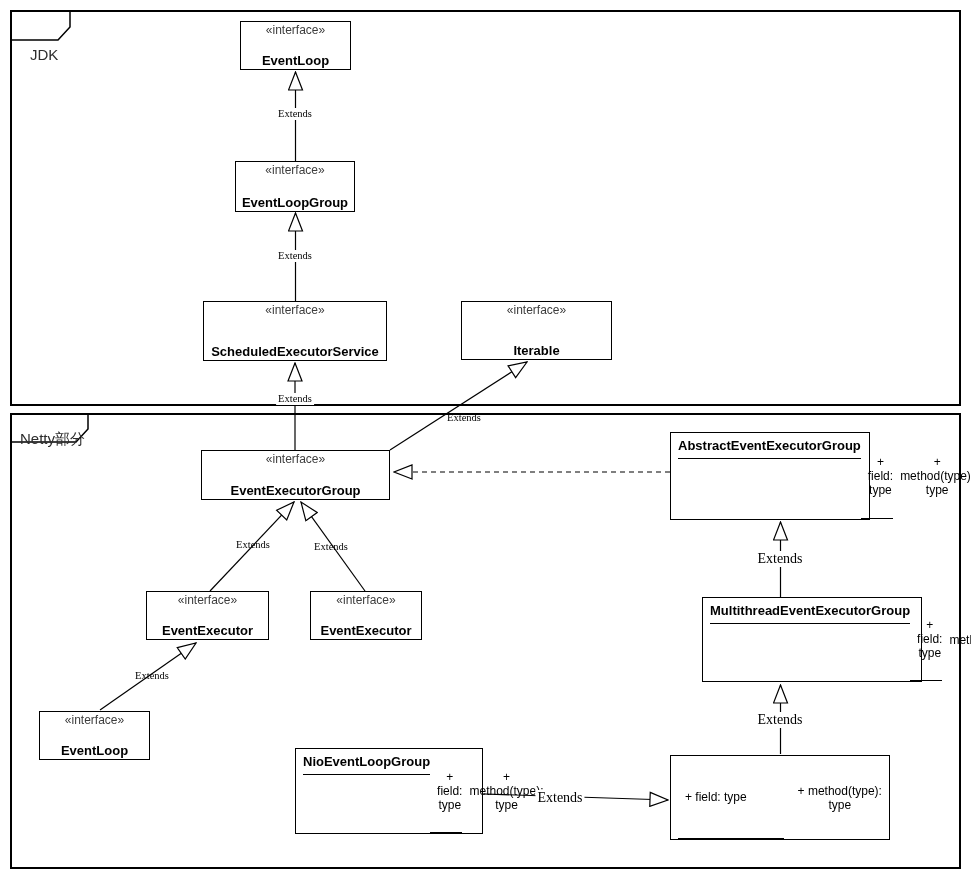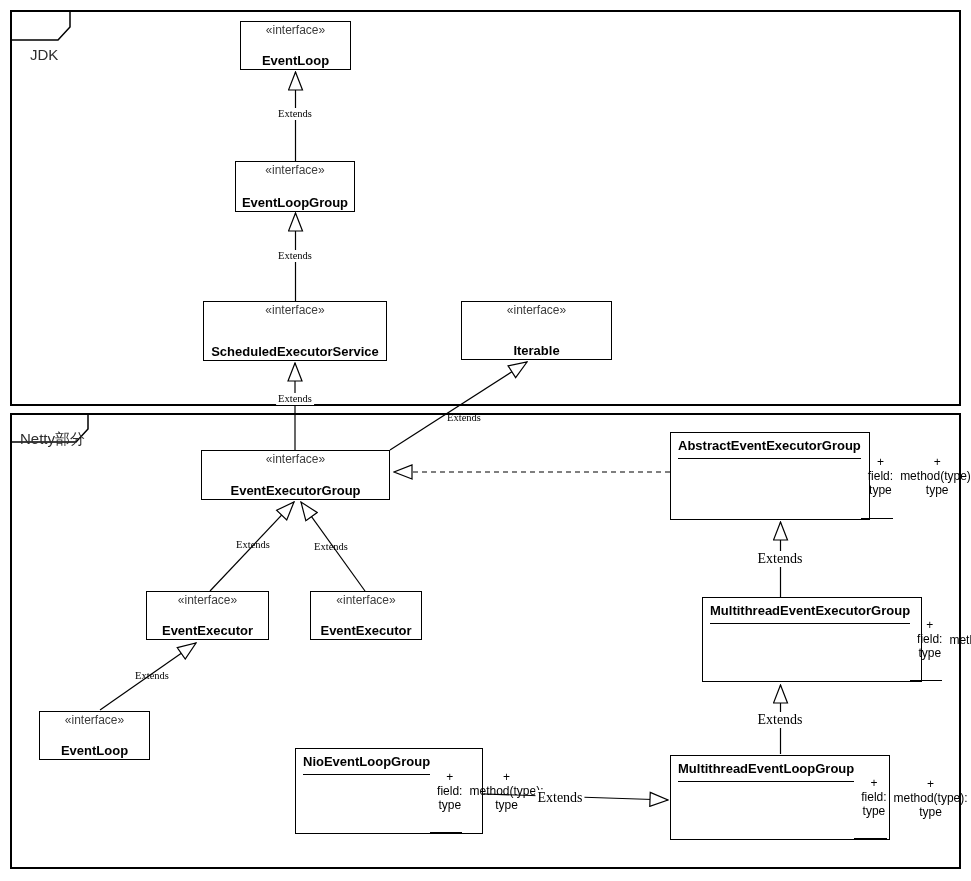--- a/index.html
+++ b/index.html
@@ -159,21 +159,20 @@
     <div class="cmethod">+ method(type): type</div>
   </div>
 
   <div class="cls" style="left:295px;top:748px;width:188px;height:86px">
     <div class="ctitle">NioEventLoopGroup</div>
     <div class="cfield">+ field: type</div>
     <div class="cmethod">+ method(type): type</div>
   </div>
 
   <div class="cls" style="left:670px;top:755px;width:220px;height:85px">
-    <div class="ctitle">MultithreadEventLoopGroup</div>
     <div class="cfield">+ field: type</div>
     <div class="cmethod">+ method(type): type</div>
   </div>
 
   <div class="elabel bg" style="left:295px;top:108px">Extends</div>
   <div class="elabel bg" style="left:295px;top:250px">Extends</div>
   <div class="elabel bg" style="left:295px;top:393px">Extends</div>
   <div class="elabel" style="left:464px;top:412px">Extends</div>
   <div class="elabel" style="left:253px;top:539px">Extends</div>
   <div class="elabel" style="left:331px;top:541px">Extends</div>

